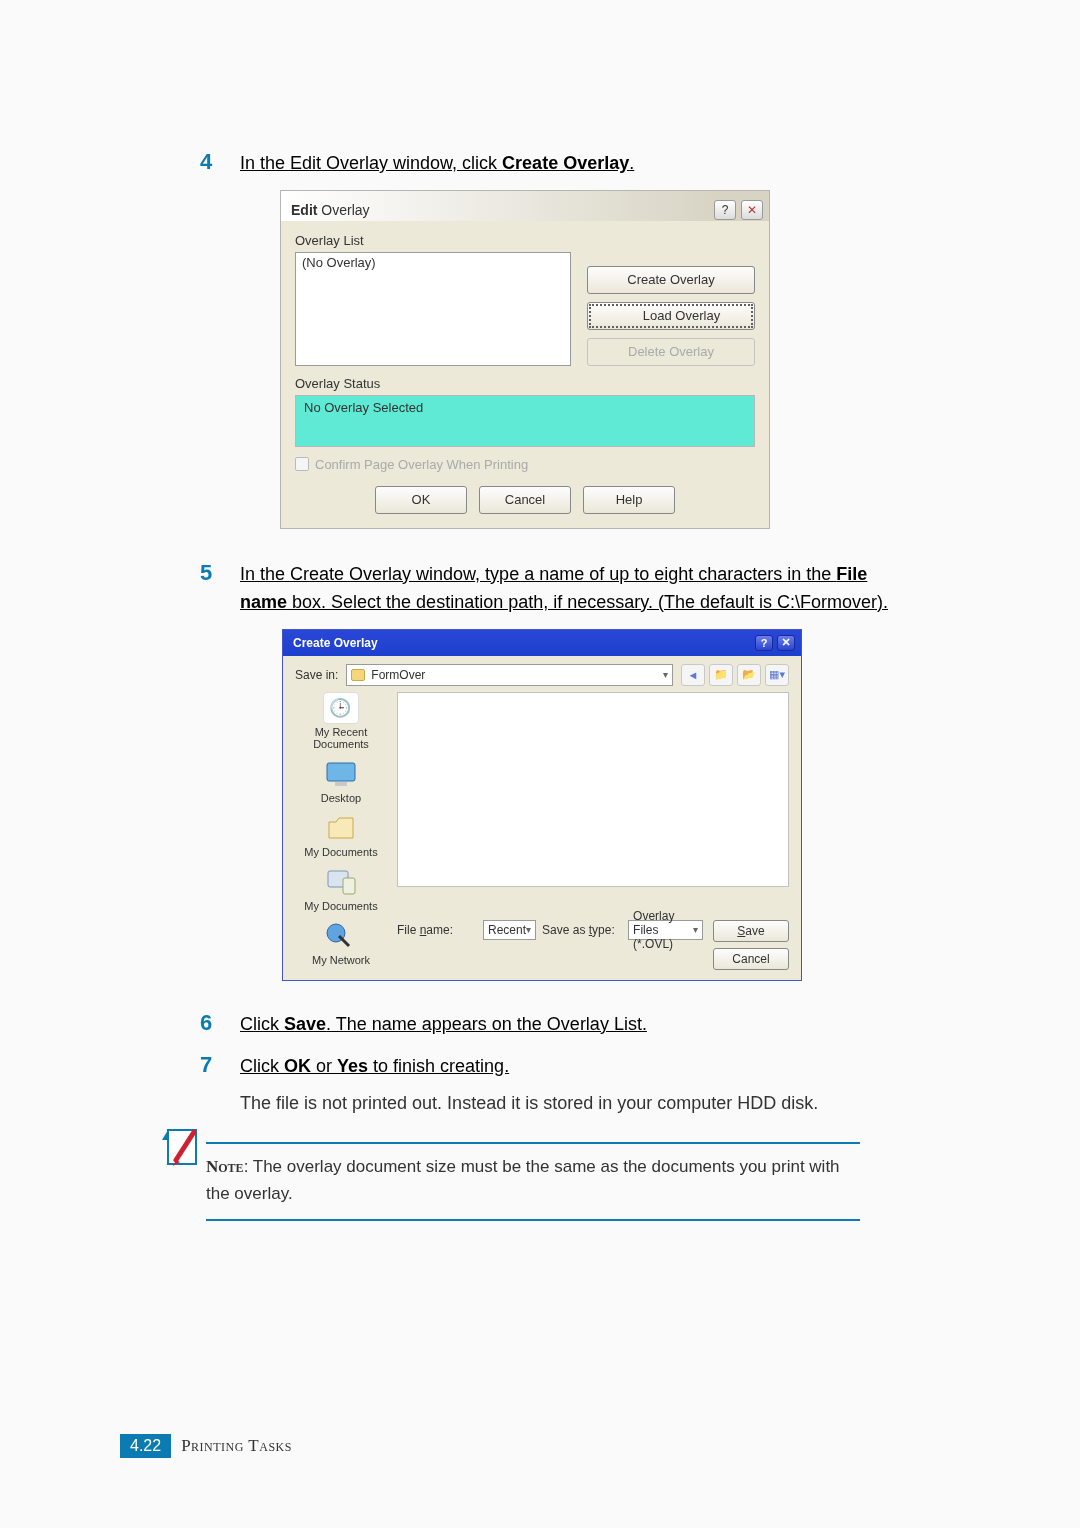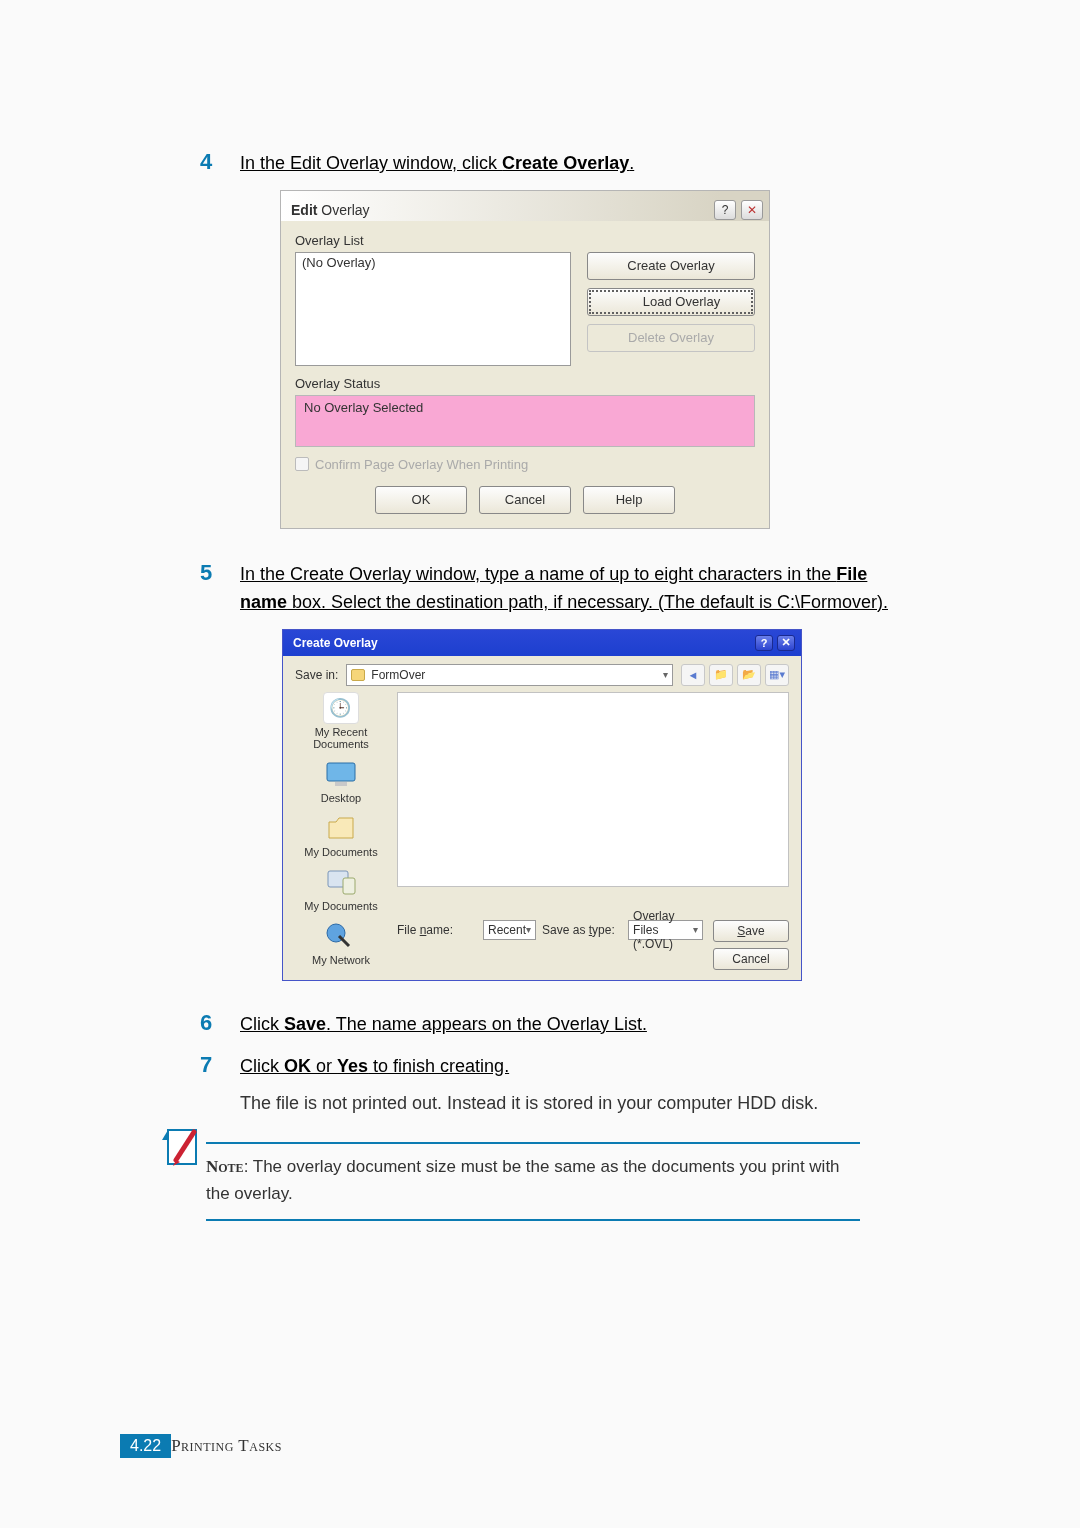--- a/index.html
+++ b/index.html
@@ -69,21 +69,21 @@
     width: 22px; height: 20px;
     border: 1px solid #999;
     border-radius: 3px;
     display: flex; align-items: center; justify-content: center;
     font-size: 12px;
     background: linear-gradient(#fff, #dcdcdc);
   }
   .tb-close { color: #b33; }
   .ed-body { padding: 12px 14px 14px; }
   .ed-label { font-size: 13px; margin-bottom: 4px; }
-  .ed-row { display: flex; gap: 16px; }
+  .ed-row { display: flex; gap: 16px; align-items: flex-end; }
   .ed-list {
     flex: 1;
     height: 114px;
     background: #fff;
     border: 1px solid #9a9a9a;
     padding: 2px 6px;
     font-size: 13px;
   }
   .ed-btns { width: 168px; display: flex; flex-direction: column; gap: 8px; }
   .ed-btn {
@@ -92,21 +92,21 @@
     background: linear-gradient(#fdfdfd, #ebe7d8);
     border-radius: 3px;
     font-size: 13px;
     display: flex; align-items: center; justify-content: center;
   }
   .ed-btn.highlight { outline: 2px dotted #606060; outline-offset: -4px; padding-left: 21px; }
   .ed-btn.disabled { color: #aaa; border-color: #c4c4c4; background: #ece9d9; }
   .ed-status-label { margin-top: 10px; }
   .ed-status-box {
     height: 52px;
-    background: #f9a8d4;
+    background: #5eead4;
     border: 1px solid #b8b8b8;
     padding: 4px 8px;
     font-size: 13px;
   }
   .ed-check { display: flex; align-items: center; gap: 6px; margin-top: 10px; color: #aaa; }
   .ed-check .cb { width: 14px; height: 14px; border: 1px solid #bbb; background: #f5f5f5; border-radius: 2px; }
   .ed-bottom { display: flex; gap: 12px; justify-content: center; margin-top: 14px; }
   .ed-bottom .ed-btn { width: 92px; height: 28px; }
 
   
@@ -234,20 +234,21 @@
   }
   .sc { font-variant: small-caps; font-family: Georgia, serif; }
 
   
   .footer {
     position: absolute;
     left: 120px;
     bottom: 70px;
     display: flex;
     align-items: center;
+    gap: 10px;
   }
   .page-badge {
     background: #0b7bb2;
     color: #fff;
     font-size: 16px;
     padding: 3px 10px;
     font-family: Verdana, sans-serif;
   }
   .footer-label {
     font-family: Georgia, serif;

